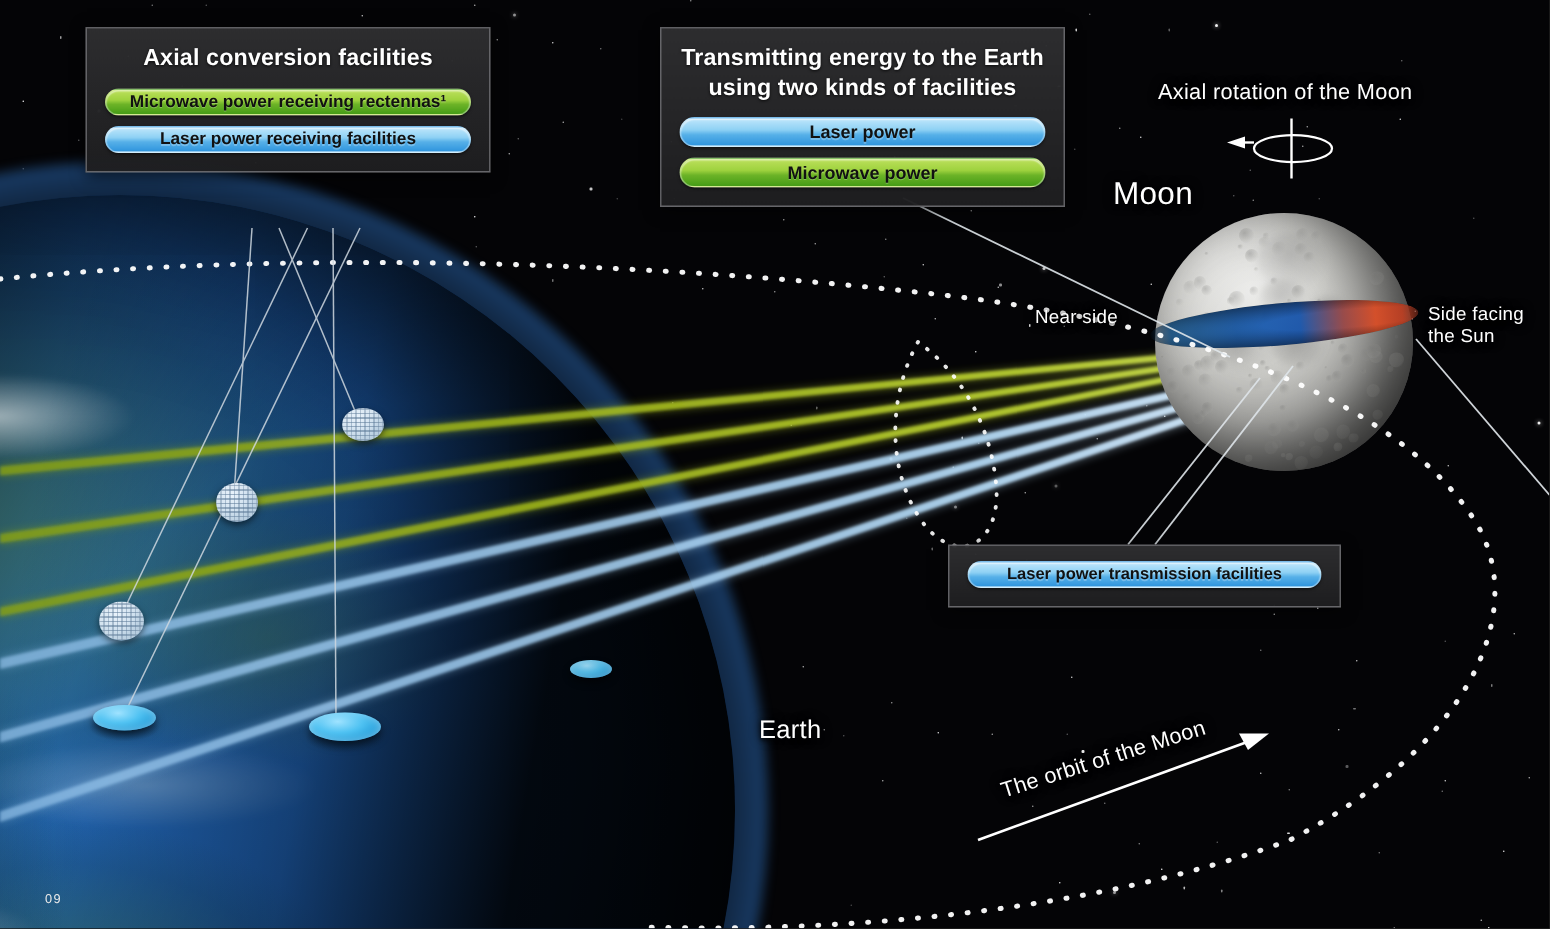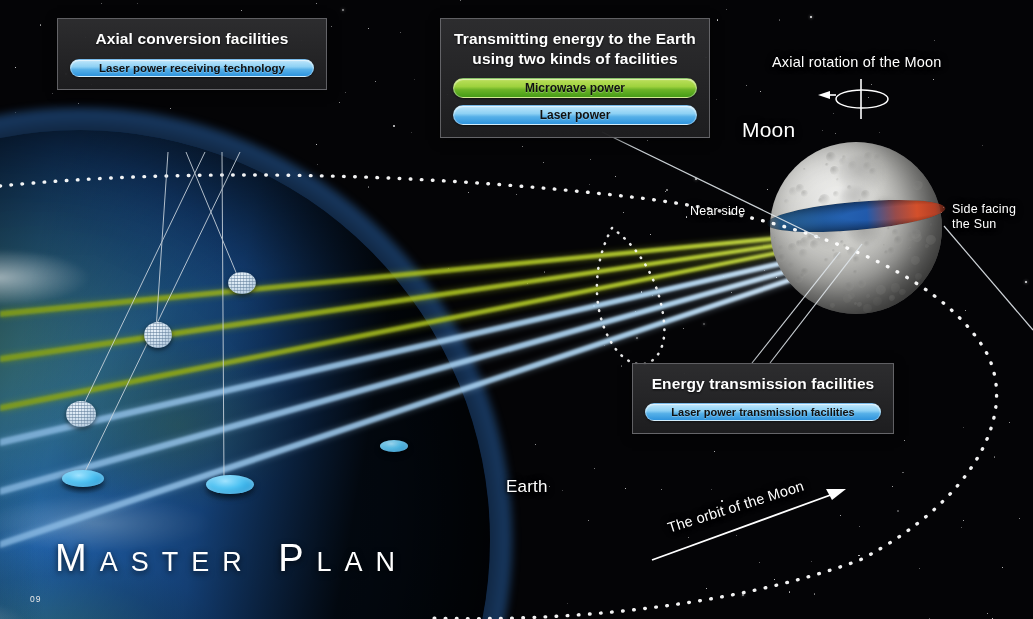--- a/index.html
+++ b/index.html
@@ -571,38 +571,37 @@
   <div class="pad-base" style="left:60px;  top:476px; width:46px; height:18px;"></div>
   <div class="laser-pad" style="left:62px;  top:470px; width:42px; height:17px;"></div>
 
   <div class="pad-base" style="left:204px; top:482px; width:52px; height:20px;"></div>
   <div class="laser-pad" style="left:206px; top:475px; width:48px; height:19px;"></div>
 
   <div class="laser-pad" style="left:380px; top:440px; width:28px; height:12px; opacity:.92;"></div>
 
   <div class="panel" id="panel-conversion">
     <div class="panel-title">Axial conversion facilities</div>
-    <span class="pill blue">Laser power receiving technology</span>
+    <span class="pill green">Microwave power receiving rectennas¹</span>
+    <span class="pill blue">Laser power receiving facilities</span>
   </div>
 
   <div class="panel" id="panel-transmitting">
     <div class="panel-title">Transmitting energy to the Earth using two kinds of facilities</div>
+    <span class="pill blue">Laser power</span>
     <span class="pill green">Microwave power</span>
-    <span class="pill blue">Laser power</span>
   </div>
 
   <div class="panel" id="panel-transmission">
-    <div class="panel-title">Energy transmission facilities</div>
     <span class="pill blue">Laser power transmission facilities</span>
   </div>
 
   <div class="label" id="label-axial">Axial rotation of the Moon</div>
   <div class="label" id="label-moon">Moon</div>
   <div class="label" id="label-nearside">Near side</div>
   <div class="label" id="label-sunside">Side facing
 the Sun</div>
   <div class="label" id="label-earth">Earth</div>
   <div class="label" id="label-orbit">The orbit of the Moon</div>
 
-  <div id="master-plan">Master Plan</div>
   <div id="page-number">09</div>
 
 </div>
 
 </body></html>

